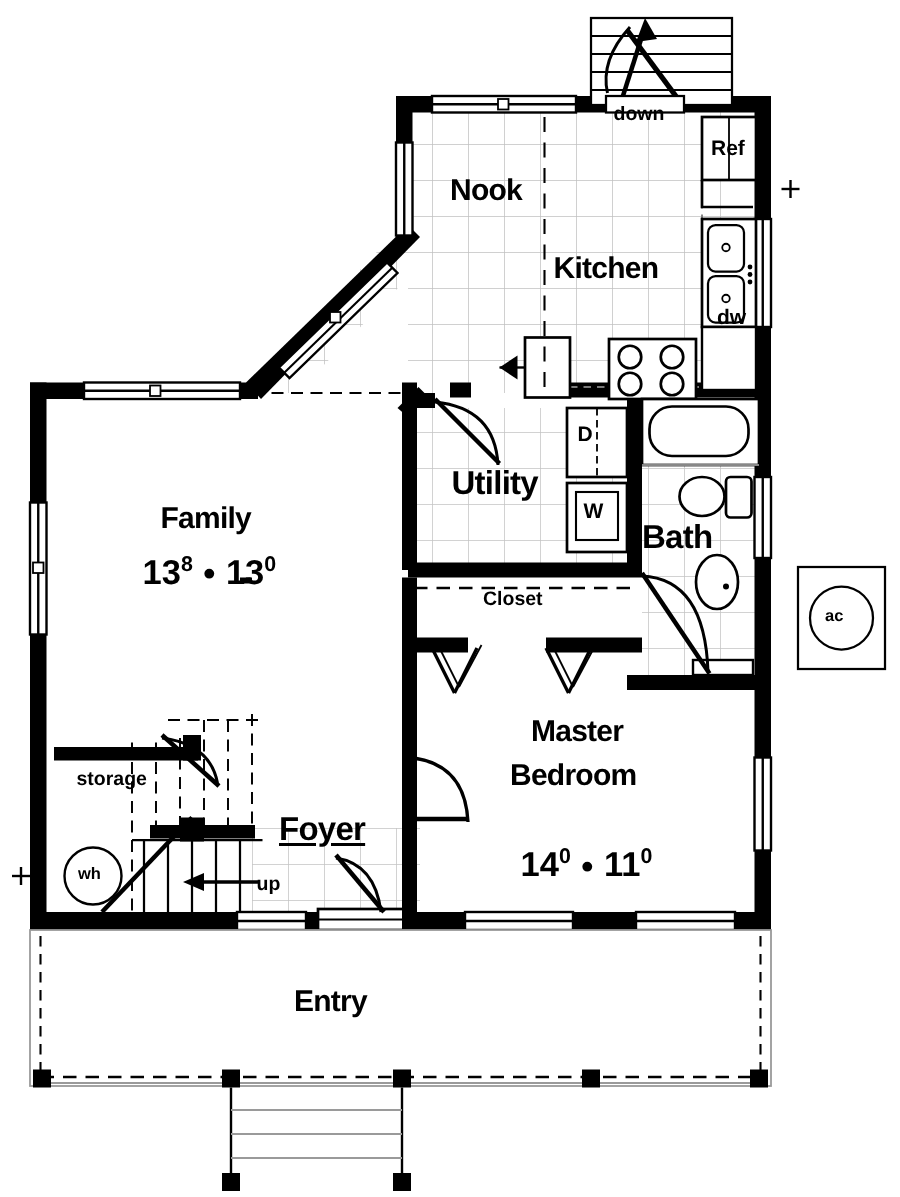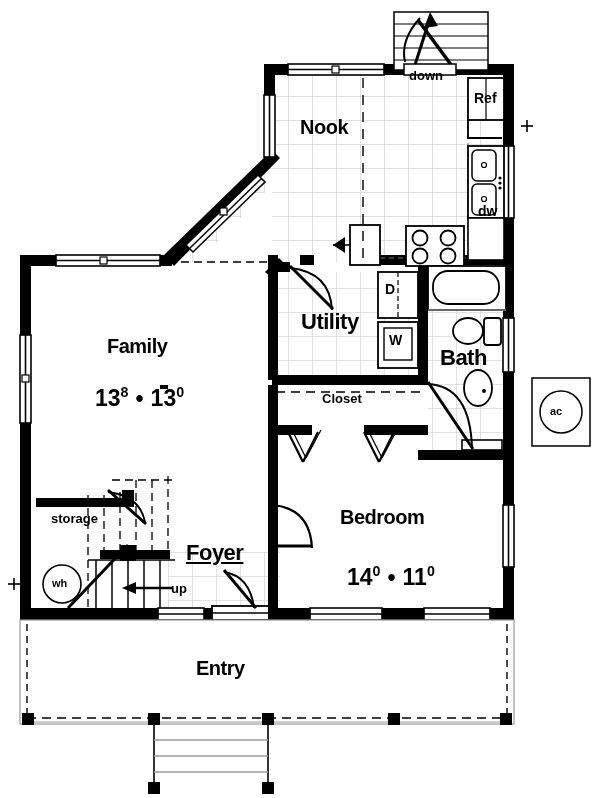--- a/index.html
+++ b/index.html
@@ -360,29 +360,31 @@
       <line x1="154" y1="772" x2="268" y2="772" stroke="#9a9a9a" stroke-width="1.3"></line>
       <rect x="148" y="782" width="12" height="12" fill="#000"></rect>
       <rect x="262" y="782" width="12" height="12" fill="#000"></rect>
     </g>
   </g>
 
   <line x1="168" y1="262" x2="272" y2="262" stroke="#000" stroke-width="1.3" stroke-dasharray="8,5"></line>
 </svg>
 
 <div class="lbl lbl-room" style="left:300px;top:116px;">Nook</div>
+<div class="lbl lbl-room" style="left:369px;top:168px;">Kitchen</div>
 
 <div class="lbl lbl-room" style="left:107px;top:335px;">Family</div>
-<div class="lbl lbl-dim" style="left:95px;top:384px;">
+<div class="lbl lbl-dim" style="left:95px;top:368px;">
   <span>13</span><span class="sup">8</span><span class="dot">•</span><span>13</span><span class="sup">0</span>
 </div>
 
 <div class="lbl lbl-room-sm" style="left:301px;top:309px;">Utility</div>
-<div class="lbl lbl-room-sm" style="left:428px;top:345px;padding-left:12px;">Bath</div>
-
+<div class="lbl lbl-room-sm" style="left:428px;top:345px;">Bath</div>
+
+<div class="lbl lbl-room" style="left:354px;top:477px;">Master</div>
 <div class="lbl lbl-room" style="left:340px;top:506px;">Bedroom</div>
 <div class="lbl lbl-dim" style="left:347px;top:539px;margin-top:24px;">
   <span>14</span><span class="sup">0</span><span class="dot">•</span><span>11</span><span class="sup">0</span>
 </div>
 
 <div class="lbl lbl-room-sm" style="left:186px;top:540px;text-decoration:underline;">Foyer</div>
 <div class="lbl lbl-room" style="left:196px;top:657px;">Entry</div>
 
 <div class="lbl lbl-mini" style="left:322px;top:391px;">Closet</div>
 <div class="lbl lbl-mini" style="left:51px;top:511px;text-align:center;">storage</div>

